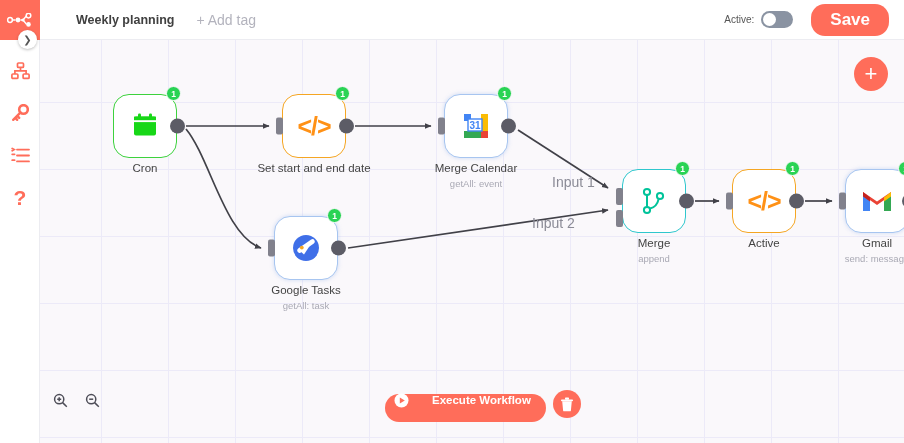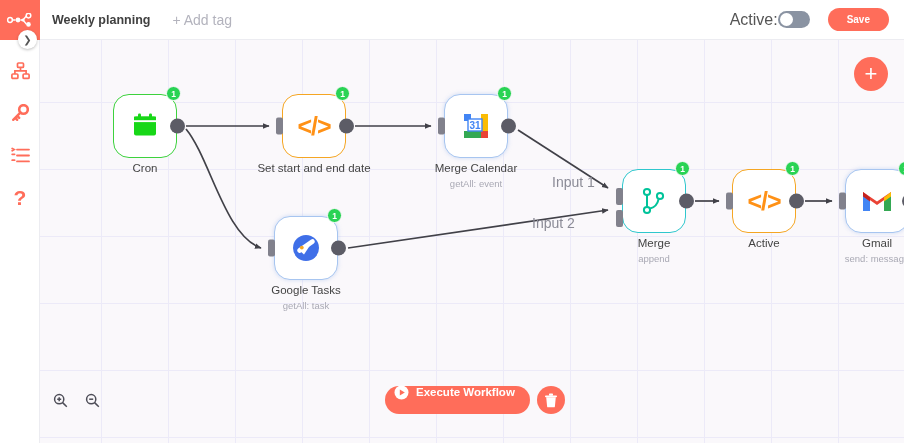--- a/index.html
+++ b/index.html
@@ -33,40 +33,40 @@
     color: #ff6d5a; cursor: pointer;
   }
 
   
   #header {
     position: absolute; left: 40px; top: 0; width: 864px; height: 40px;
     background: #fff; border-bottom: 1px solid #ececf1;
     display: flex; align-items: center; z-index: 30;
   }
   #wf-title {
-    margin-left: 12px; font-size: 12.5px; font-weight: bold; color: #404040;
+    margin-left: 36px; font-size: 12.5px; font-weight: bold; color: #404040;
   }
   #add-tag {
     margin-left: 22px; font-size: 14px; color: #b3b3bd; cursor: pointer;
   }
   #hdr-right {
     margin-left: auto; display: flex; align-items: center; margin-right: 15px;
   }
-  #active-label { font-size: 16px; color: #555; }
+  #active-label { font-size: 10px; color: #555; margin-right: 7px; }
   #active-toggle {
     width: 32px; height: 17px; border-radius: 9px; background: #8a93a2;
     position: relative; cursor: pointer; margin-right: 18px;
   }
   #active-toggle .knob {
     position: absolute; left: 2px; top: 2px;
     width: 13px; height: 13px; border-radius: 50%; background: #fff;
   }
   #save-btn {
     background: #ff6d5a; color: #fff; border: none; border-radius: 14px;
-    font-size: 10px; font-weight: bold; padding: 6px 19px;
+    font-size: 17px; font-weight: bold; padding: 6px 19px;
     cursor: pointer; font-family: "Liberation Sans", sans-serif;
   }
 
   
   #canvas {
     position: absolute; left: 40px; top: 40px; width: 864px; height: 403px;
     background-color: #faf8fb;
     background-image:
       linear-gradient(to right, #eceaf8 1px, transparent 1px),
       linear-gradient(to bottom, #eceaf8 1px, transparent 1px);
@@ -145,23 +145,24 @@
     display: flex; align-items: center; justify-content: center;
     cursor: pointer; z-index: 20; color: #4d4d57;
   }
   #exec-bar {
     position: absolute; left: 345px; top: 346px;
     display: flex; align-items: center; gap: 7px; z-index: 20;
   }
   #exec-btn {
     background: #ff6d5a; color: #fff; border: none; border-radius: 16px;
     height: 28px; padding: 0 15px 16px 9px;
-    display: flex; align-items: center; gap: 7px;
+    display: flex; align-items: center; gap: 23px;
     font-size: 11.5px; font-weight: bold; cursor: pointer;
     font-family: "Liberation Sans", sans-serif;
+    margin-top: 8px;
   }
   #trash-btn {
     width: 28px; height: 28px; border-radius: 50%; background: #ff6d5a;
     border: none; display: flex; align-items: center; justify-content: center;
     cursor: pointer;
   }
   #add-node-btn {
     position: absolute; right: 16px; top: 17px;
     width: 34px; height: 34px; border-radius: 50%; background: #ff6d5a;
     border: none; color: #fff; font-size: 22px; font-weight: 300;

